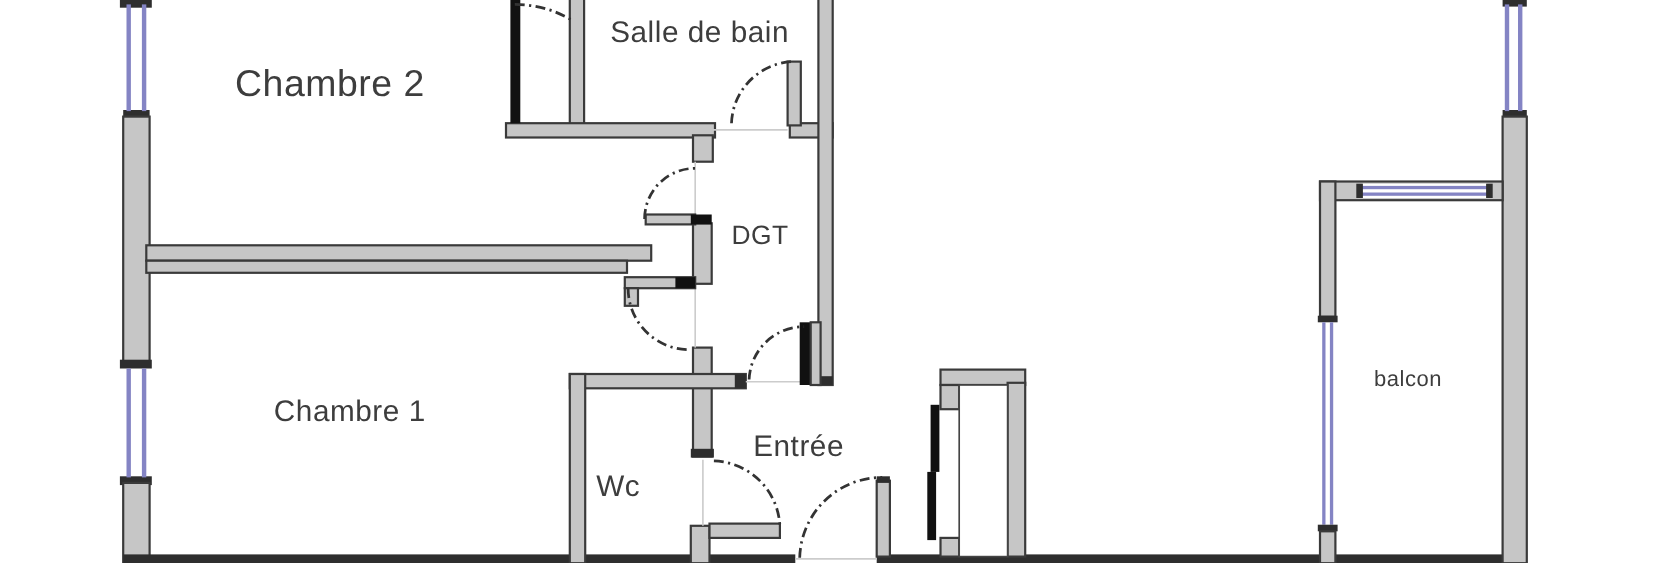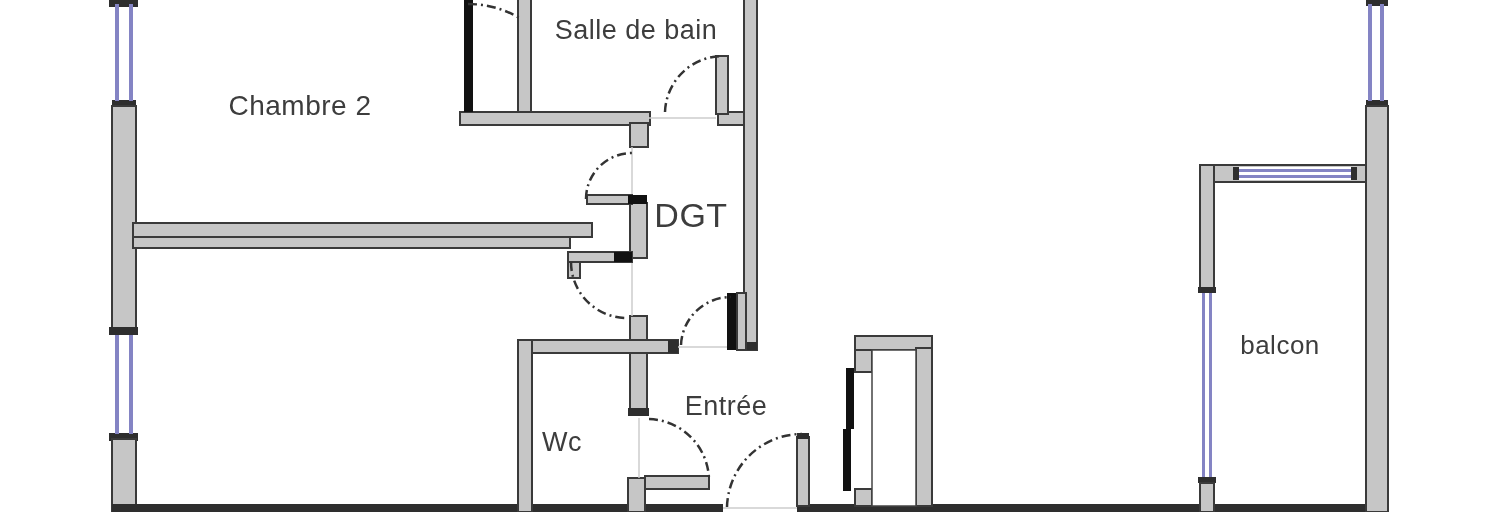--- a/index.html
+++ b/index.html
@@ -146,19 +146,20 @@
       <path class="arc" d="M 468,4 A 100,100 0 0 1 521,19"></path>
       <path class="arc" d="M 665,112 A 58,58 0 0 1 723,56"></path>
       <path class="arc" d="M 586,199 A 46,46 0 0 1 632,153"></path>
       <path class="arc" d="M 571,262 A 56,56 0 0 0 627,318"></path>
       <path class="arc" d="M 681,345 A 50,50 0 0 1 731,297"></path>
       <path class="arc" d="M 649,419 A 62,62 0 0 1 709,479"></path>
       <path class="arc" d="M 727,507 A 75,75 0 0 1 802,434"></path>
     </g>
   </svg>
 
-  <div class="room-label" style="left:300px;top:106px;font-size:28px">Chambre 2</div>
+  <div class="room-label" style="left:300px;top:77px;font-size:34px">Chambre 2</div>
   <div class="room-label" style="left:636px;top:30px">Salle de bain</div>
-  <div class="room-label" style="left:691px;top:215px;font-size:34px">DGT</div>
+  <div class="room-label" style="left:691px;top:215px;font-size:24px">DGT</div>
+  <div class="room-label" style="left:318px;top:374px">Chambre 1</div>
   <div class="room-label" style="left:562px;top:442px">Wc</div>
   <div class="room-label" style="left:726px;top:406px">Entrée</div>
-  <div class="room-label" style="left:1280px;top:345px;font-size:26px">balcon</div>
+  <div class="room-label" style="left:1280px;top:345px;font-size:20px">balcon</div>
 </div>
 
 </body></html>

